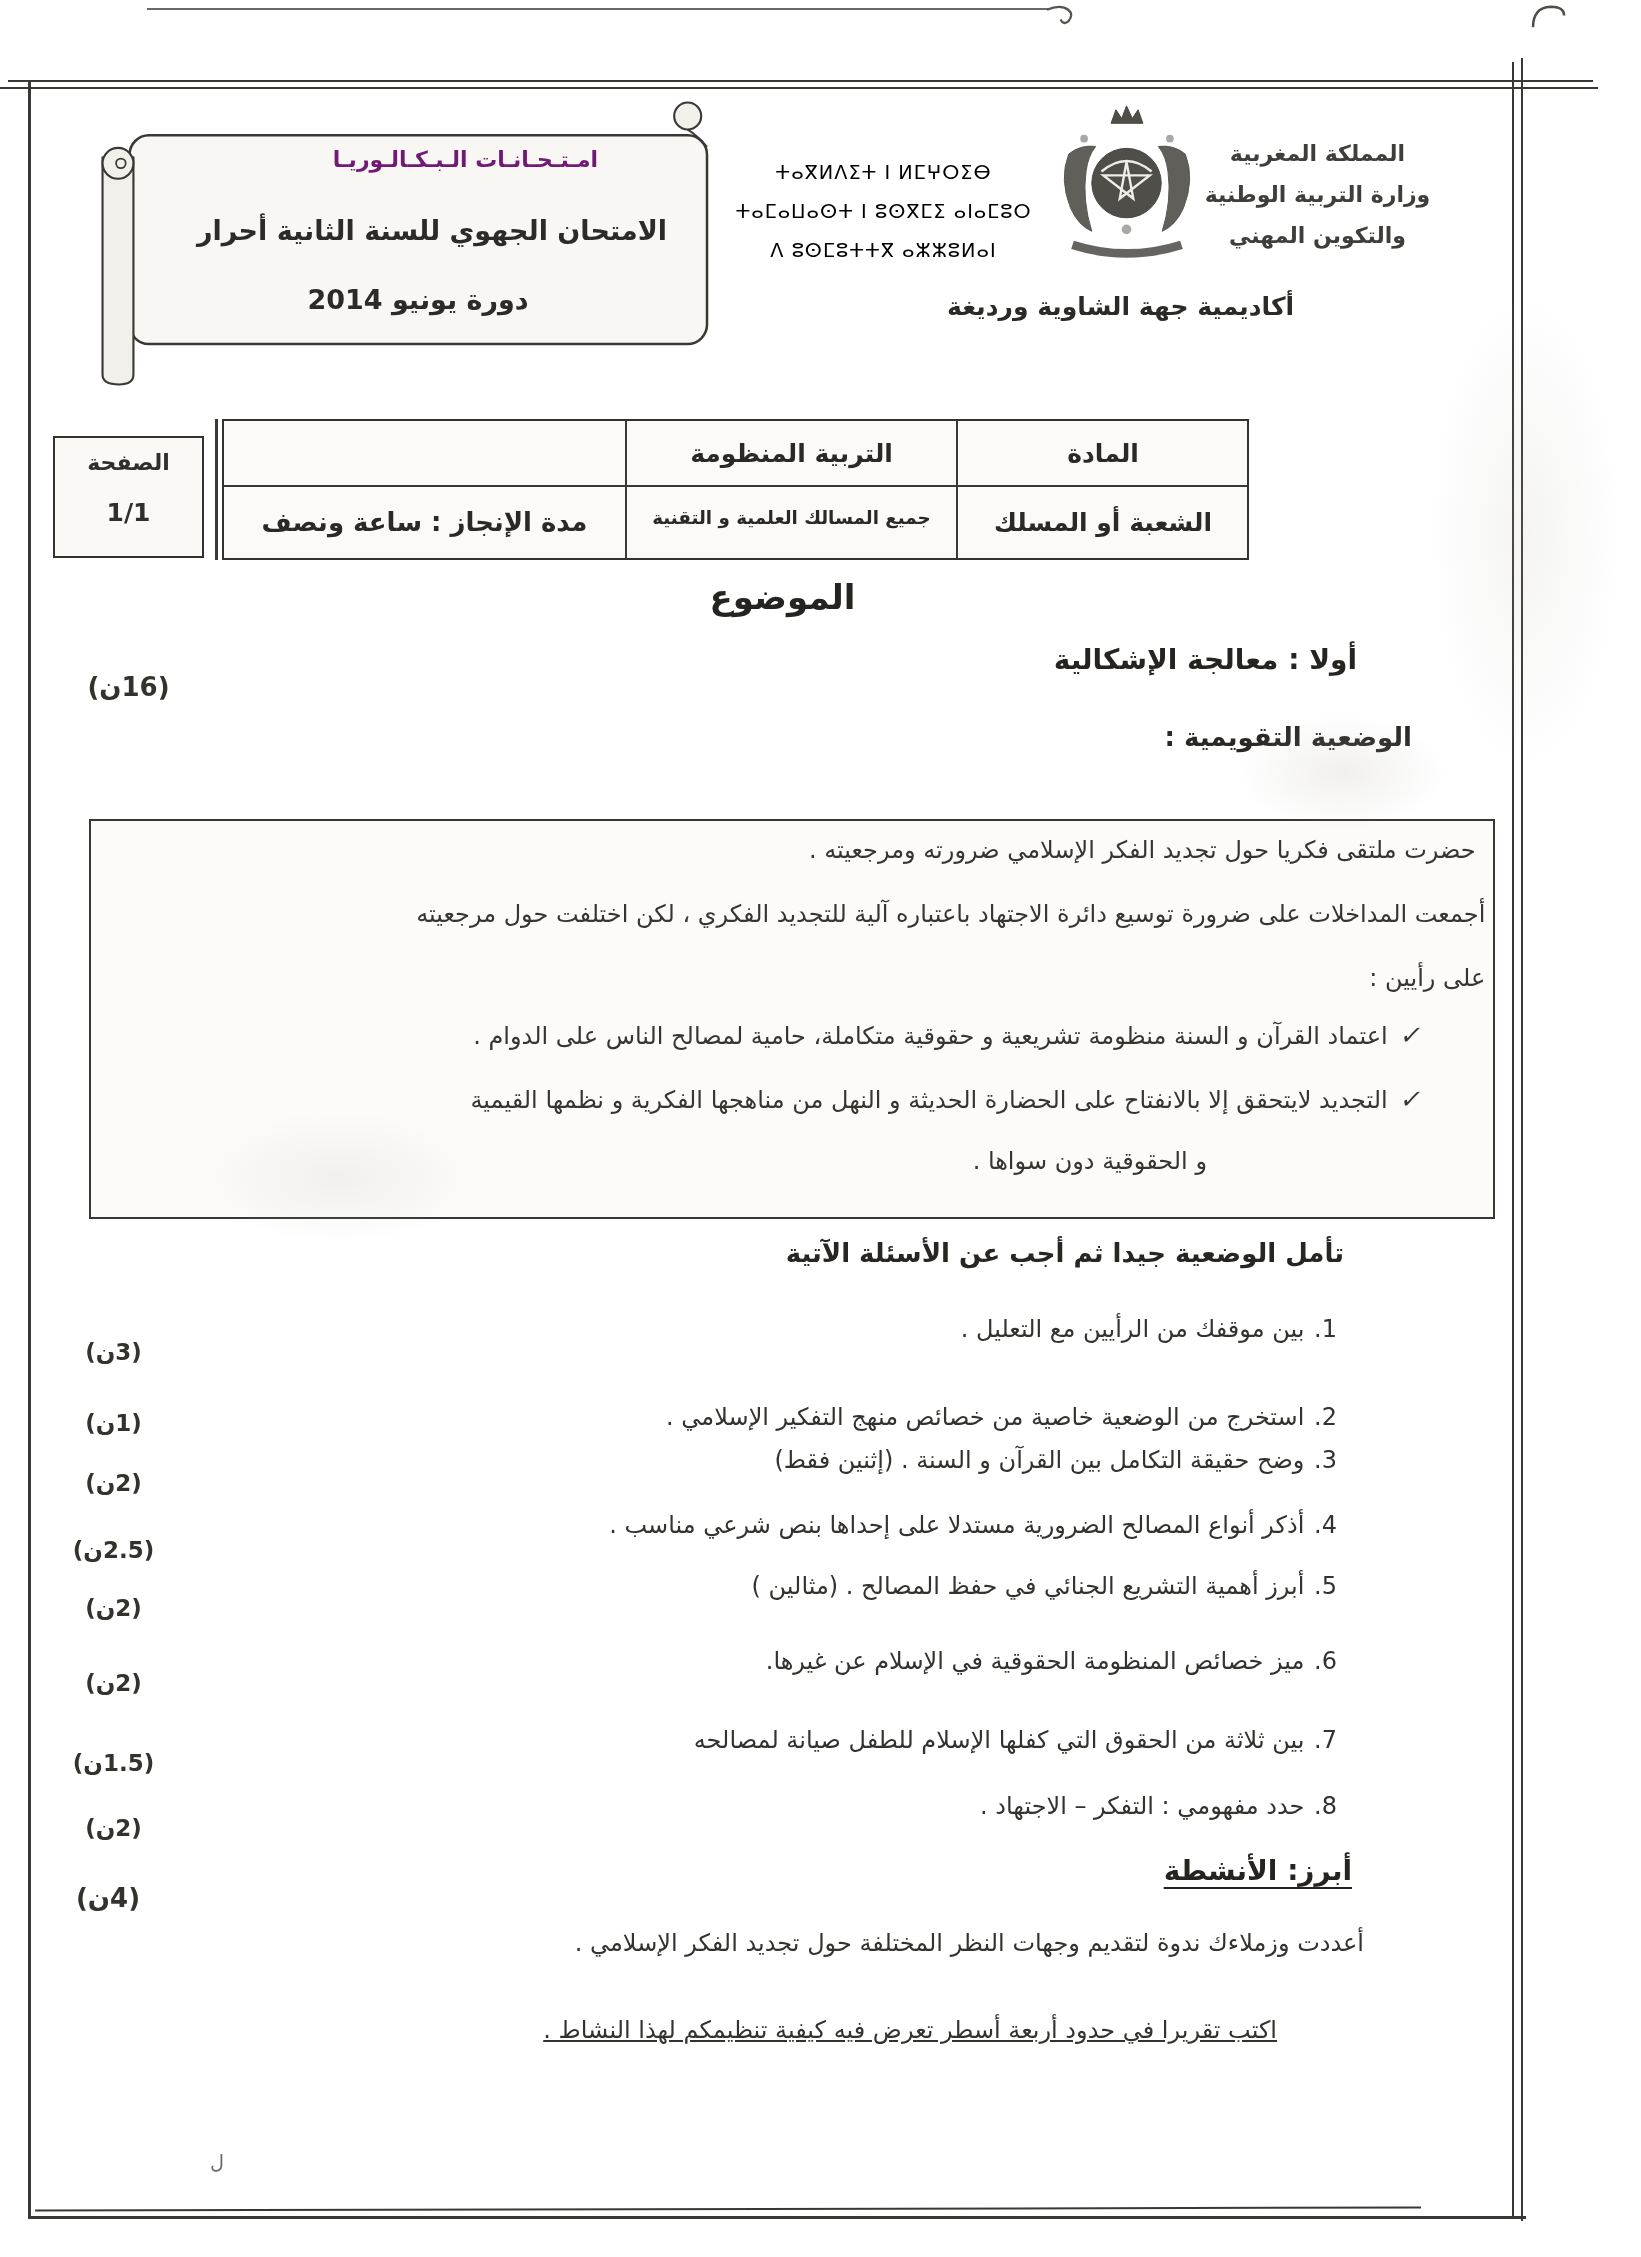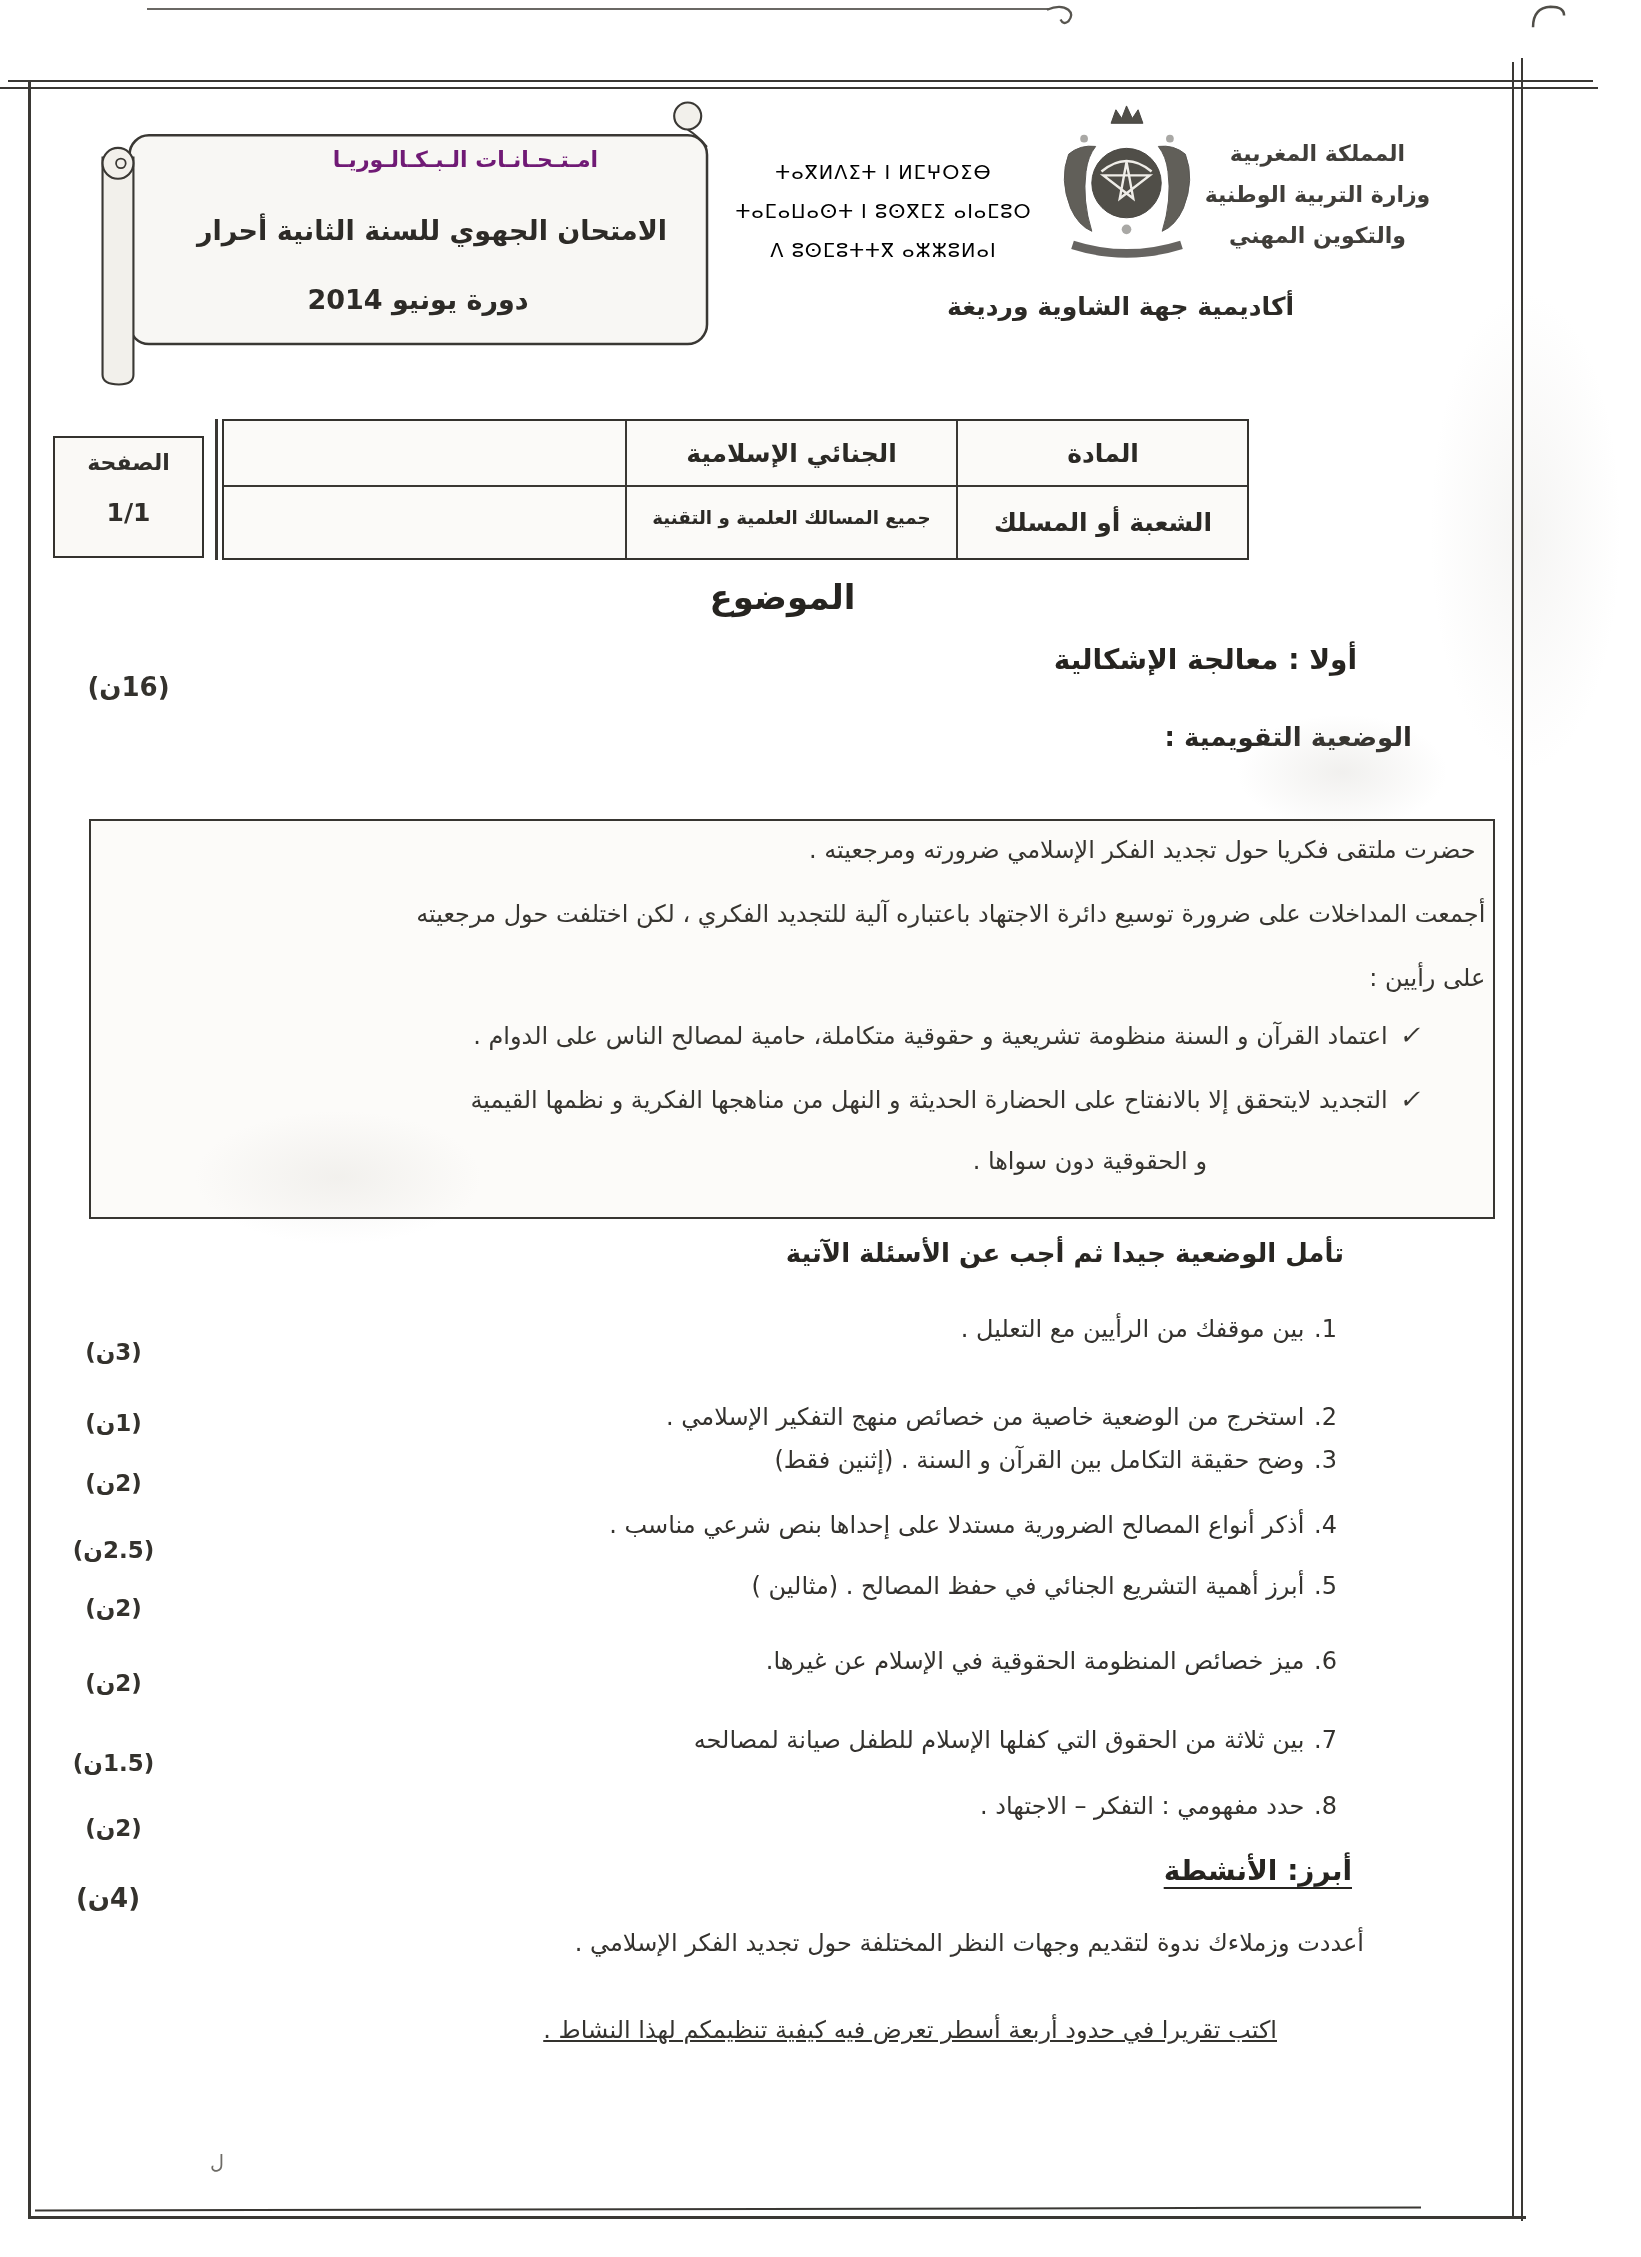--- a/index.html
+++ b/index.html
@@ -102,24 +102,25 @@
   <div class="b center" style="position:absolute;left:0;top:60px;width:100%;font-size:25px;">1/1</div>
 </div>
 
 <div class="abs" style="left:222px;top:419px;width:1023px;height:137px;border:2.3px solid #34322e;background:rgba(245,243,238,0.4);">
   <div class="vline" style="left:-8.7px;top:-1.9px;width:2.4px;height:141px;"></div>
   <div class="hline" style="left:0;top:64px;width:100%;height:2.3px;"></div>
   <div class="vline" style="left:401px;top:0;width:2.3px;height:100%;"></div>
   <div class="vline" style="left:732px;top:0;width:2.3px;height:100%;"></div>
 
   <div class="cell ar b" style="left:734px;top:0;width:290px;height:64px;font-size:25px;">المادة</div>
-  <div class="cell ar b" style="left:403px;top:0;width:329px;height:64px;font-size:25px;">الجنائي الإسلامية</div>
+  <div class="cell ar b" style="left:403px;top:0;width:329px;height:64px;font-size:25px;">التربية المنظومة</div>
 
   <div class="cell ar b" style="left:734px;top:66px;width:290px;height:70px;font-size:25px;">الشعبة أو المسلك</div>
   <div class="cell ar b" style="left:403px;top:66px;width:329px;height:60px;font-size:18.3px;">جميع المسالك العلمية و التقنية</div>
+  <div class="cell ar b" style="left:0;top:66px;width:401px;height:70px;font-size:26px;">مدة الإنجاز : ساعة ونصف</div>
 </div>
 
 <div class="ar b center" style="position:absolute;left:541px;top:577px;width:483px;font-size:34px;color:#262420;">الموضوع</div>
 
 <div class="ar b right" style="position:absolute;left:869px;top:643px;width:488px;font-size:28px;color:#262420;">أولا : معالجة الإشكالية</div>
 <div class="mark" style="left:56px;top:672px;width:145px;font-size:26px;">(16ن)</div>
 <div class="ar b right" style="position:absolute;left:1062px;top:722px;width:350px;font-size:26px;color:#2a2824;">الوضعية التقويمية :</div>
 
 <div class="abs" style="left:89px;top:819px;width:1402px;height:396px;border:2.1px solid #383632;background:rgba(246,244,239,0.35);">
   <div class="boxline" style="right:17.4px;top:15.4px;width:1361px;">حضرت ملتقى فكريا حول تجديد الفكر الإسلامي ضرورته ومرجعيته .</div>

